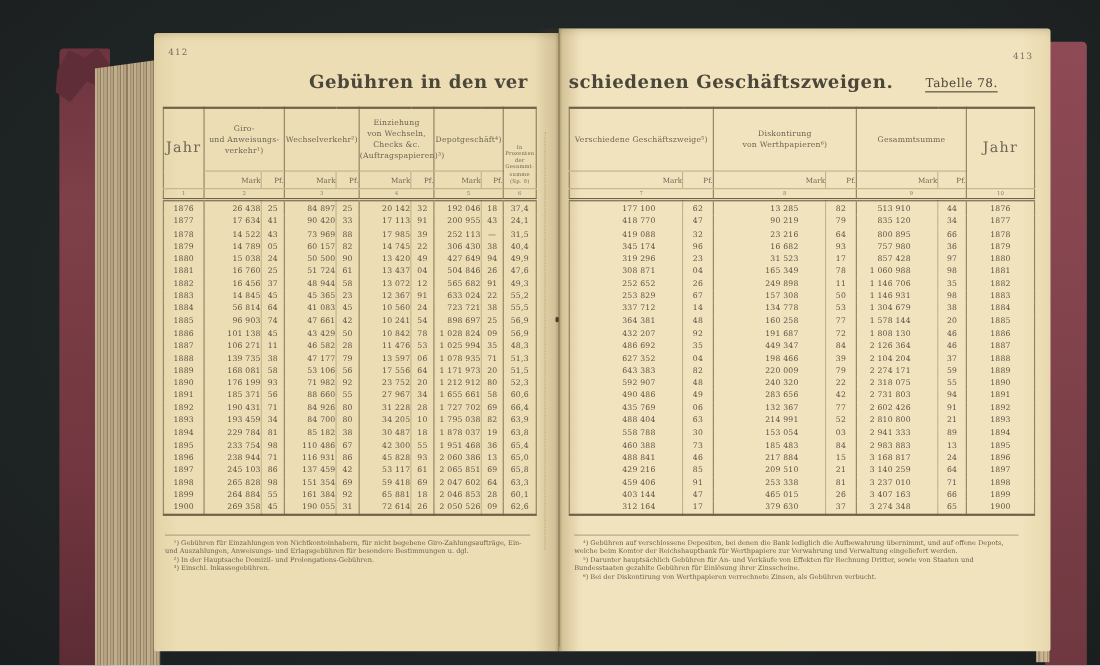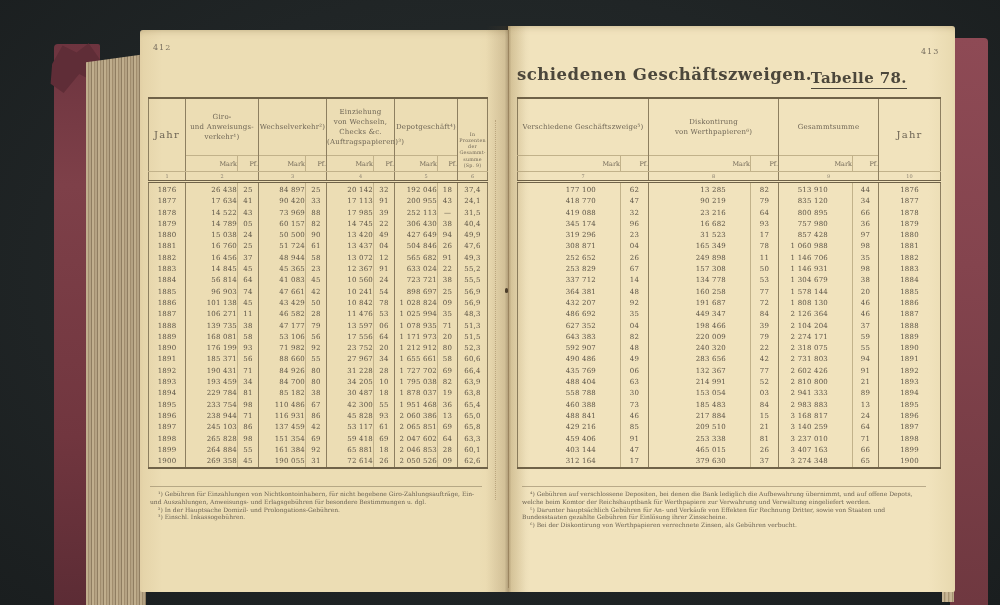--- a/index.html
+++ b/index.html
@@ -45,32 +45,32 @@
   .crease{position:absolute;left:508px;top:30px;width:1px;height:558px;background:rgba(122,97,62,.45);}
   .stitch{position:absolute;left:505px;top:288px;width:3px;height:5px;background:#4d3f2c;border-radius:2px;}
   .binding-dots{position:absolute;left:495px;top:120px;width:1px;height:380px;border-left:1px dotted rgba(150,125,85,.5);}
   
   .pagenum{position:absolute;font-size:8px;color:#7a7060;letter-spacing:1px;}
   .pn-left{left:13px;top:13px;}
   .pn-right{left:413px;top:21px;}
   .title{position:absolute;font-weight:700;font-size:16.5px;color:#4c473b;letter-spacing:.5px;white-space:nowrap;}
   .title-left{right:28px;top:35px;}
   .title-right{left:9px;top:39px;}
-  .tabelle{position:absolute;right:48px;top:43px;font-weight:700;font-size:15px;color:#4c473b;
+  .tabelle{position:absolute;right:48px;top:43px;font-weight:400;font-size:11px;color:#4c473b;
     border-bottom:1.5px solid #4c473b;padding-bottom:1px;letter-spacing:.4px;}
   
   table.t{border-collapse:collapse;table-layout:fixed;position:absolute;
     border-top:2px solid var(--lineDark);border-bottom:2px solid var(--lineDark);
     border-left:1px solid var(--line);border-right:1px solid var(--line);
     color:var(--ink);}
   .t-left{left:8px;top:67px;width:339px;}
   .t-right{left:9px;top:71px;width:423px;}
   .t th{font-weight:normal;color:var(--inkLight);text-align:center;padding:0;white-space:pre-line;}
   .hrow th{height:56px;font-size:7px;line-height:1.45;vertical-align:middle;letter-spacing:.2px;}
-  .hrow th.jahr-h{font-size:10px;letter-spacing:1.2px;border-radius:17px;}
+  .hrow th.jahr-h{font-size:13px;letter-spacing:1.2px;border-radius:17px;}
   .hrow th.pct-h{font-size:4.8px;line-height:1.3;vertical-align:bottom;padding-bottom:2px;}
   .urow th{height:15px;font-size:6.5px;border-top:1px solid var(--lineLight);border-bottom:1px solid var(--lineLight);text-align:right;}
   .nrow th{height:8px;font-size:5px;color:#8a8070;border-top:1px solid var(--lineLight);border-bottom:3px double var(--lineDark);}
   .t td{font-size:7px;line-height:11.3px;height:11.3px;padding:0;letter-spacing:.2px;color:#5d5547;}
   .t tbody tr:first-child td{padding-top:2px;}
   
   .bl{border-left:1px solid var(--line);}
   .bl2{border-left:1px solid var(--lineLight);margin-left:24px;}
   .c-giro_m,.c-wechsel_m,.c-einz_m,.c-depot_m,.c-pct{border-left:1px solid var(--line);}
   .c-giro_p,.c-wechsel_p,.c-einz_p,.c-depot_p,.c-versch_p,.c-disk_p,.c-summe_p{border-left:1px solid var(--lineLight);}
@@ -92,20 +92,21 @@
 
 <div class="scene">
   <div class="cover-left"></div>
   <div class="cover-left-torn"></div>
   <div class="stack-left"></div>
   <div class="cover-right"></div>
   <div class="stack-right"></div>
 
   <div class="page page-left">
     <div class="pagenum pn-left">412</div>
+    <div class="title title-left">Gebühren in den ver</div>
 
     <table class="t t-left">
       <colgroup>
         <col style="width:37px">
           <col style="width:52px">
           <col style="width:21px">
         <col style="width:47px">
           <col style="width:21px">
           <col style="width:47px">
         <col style="width:21px">

